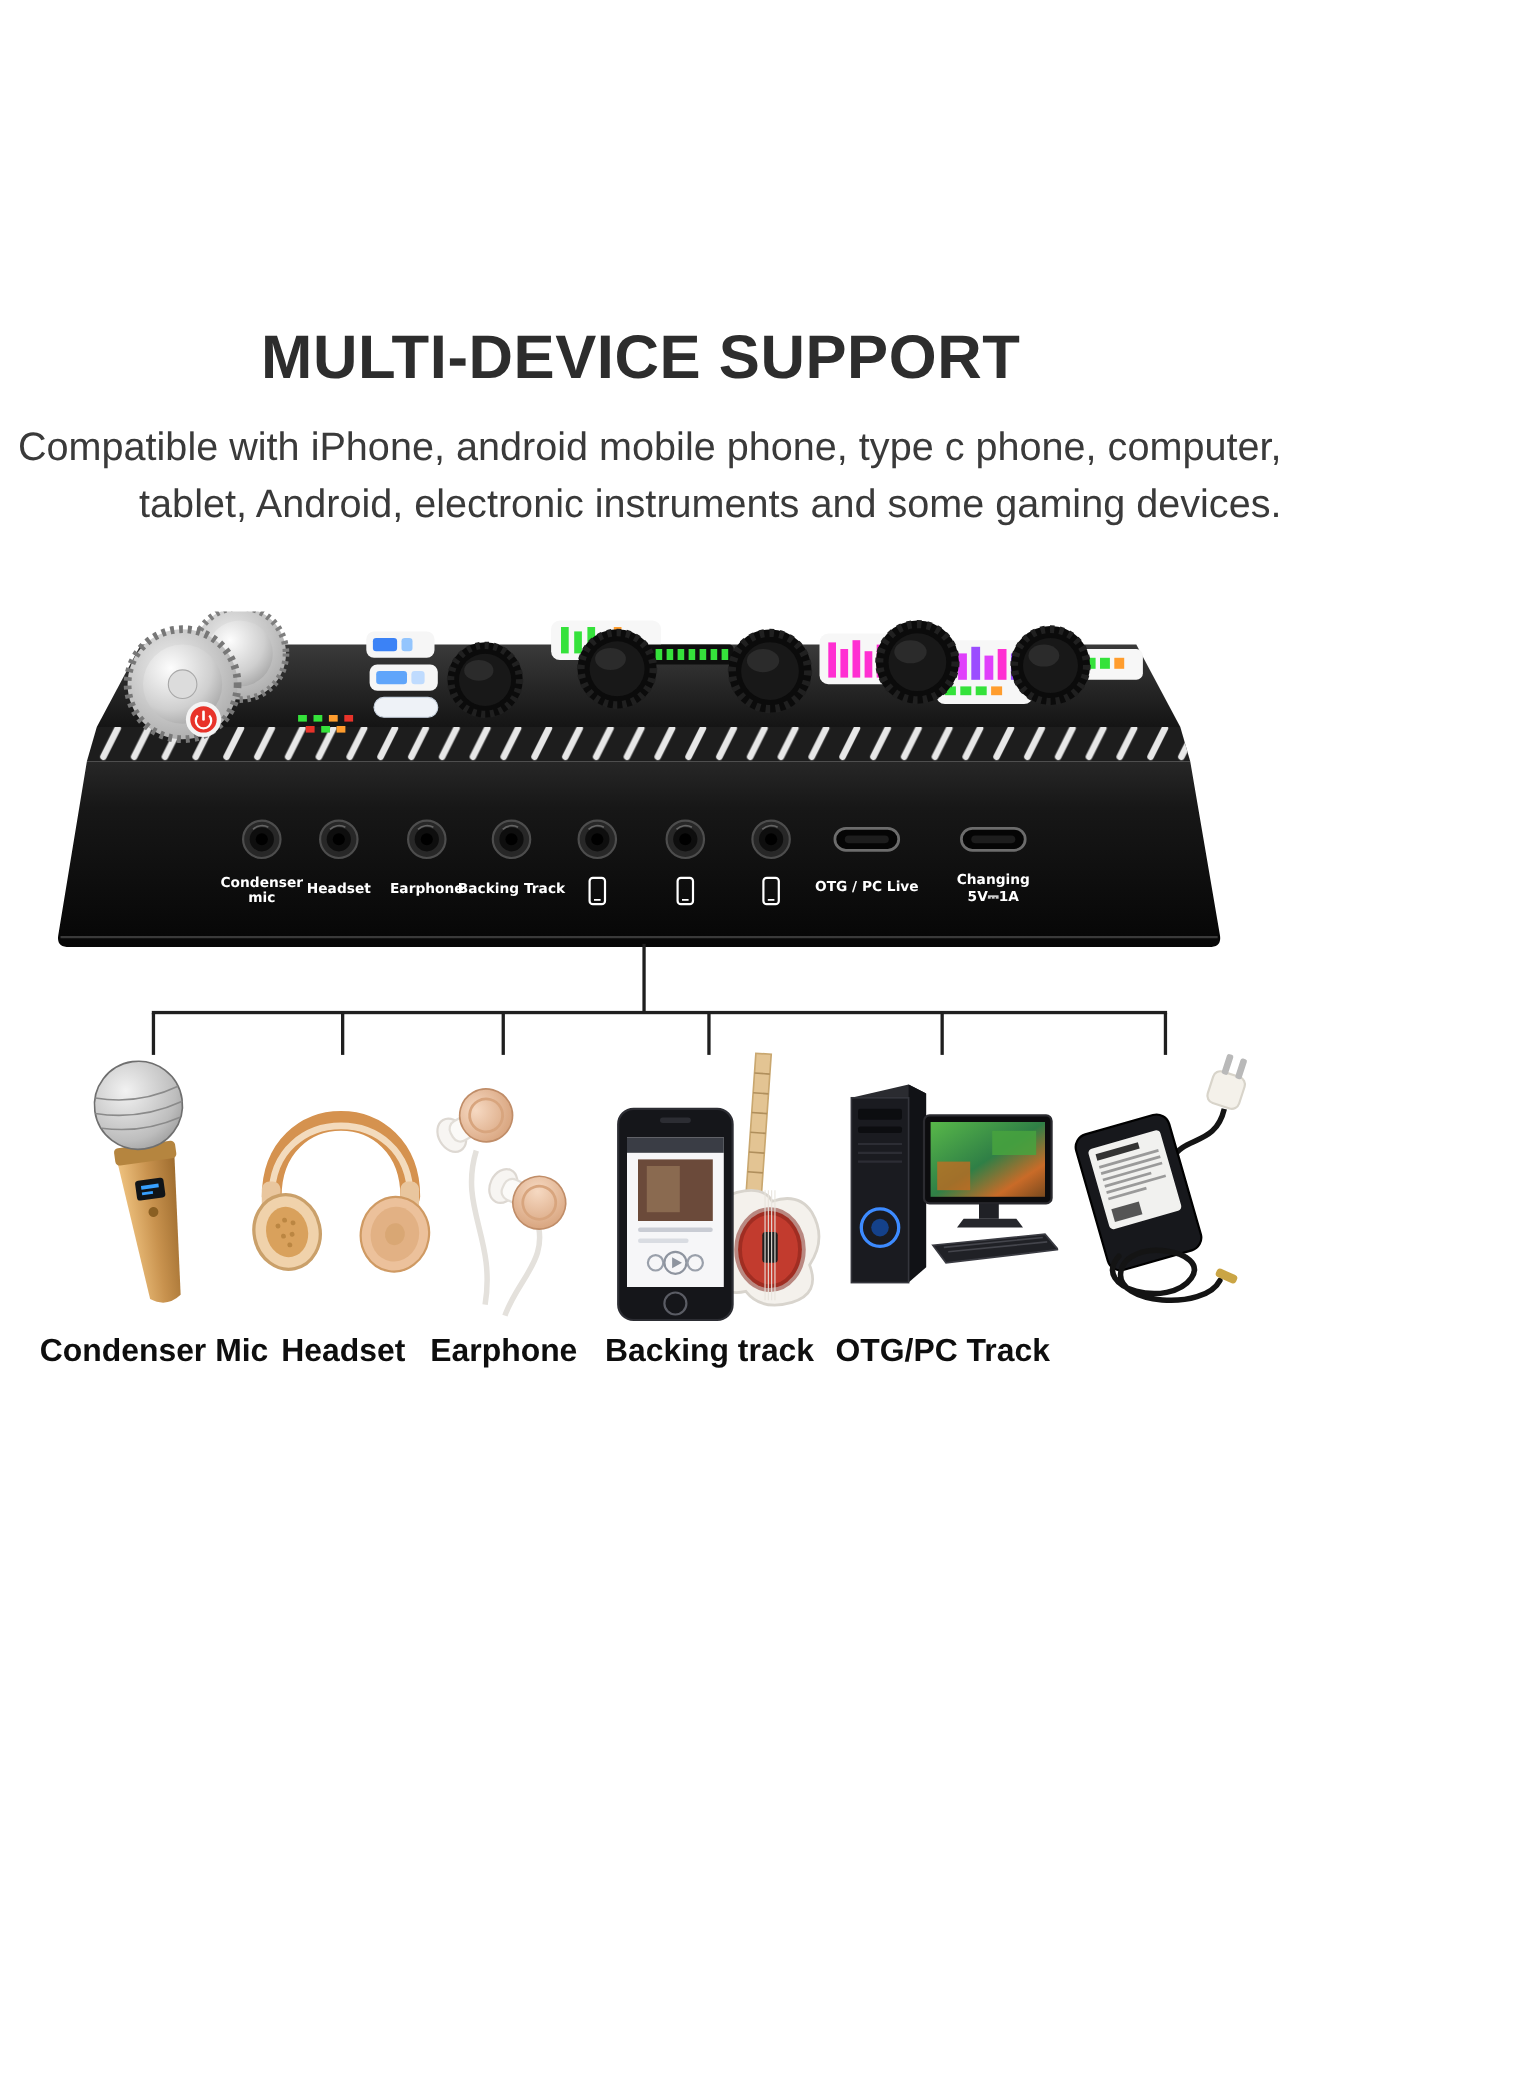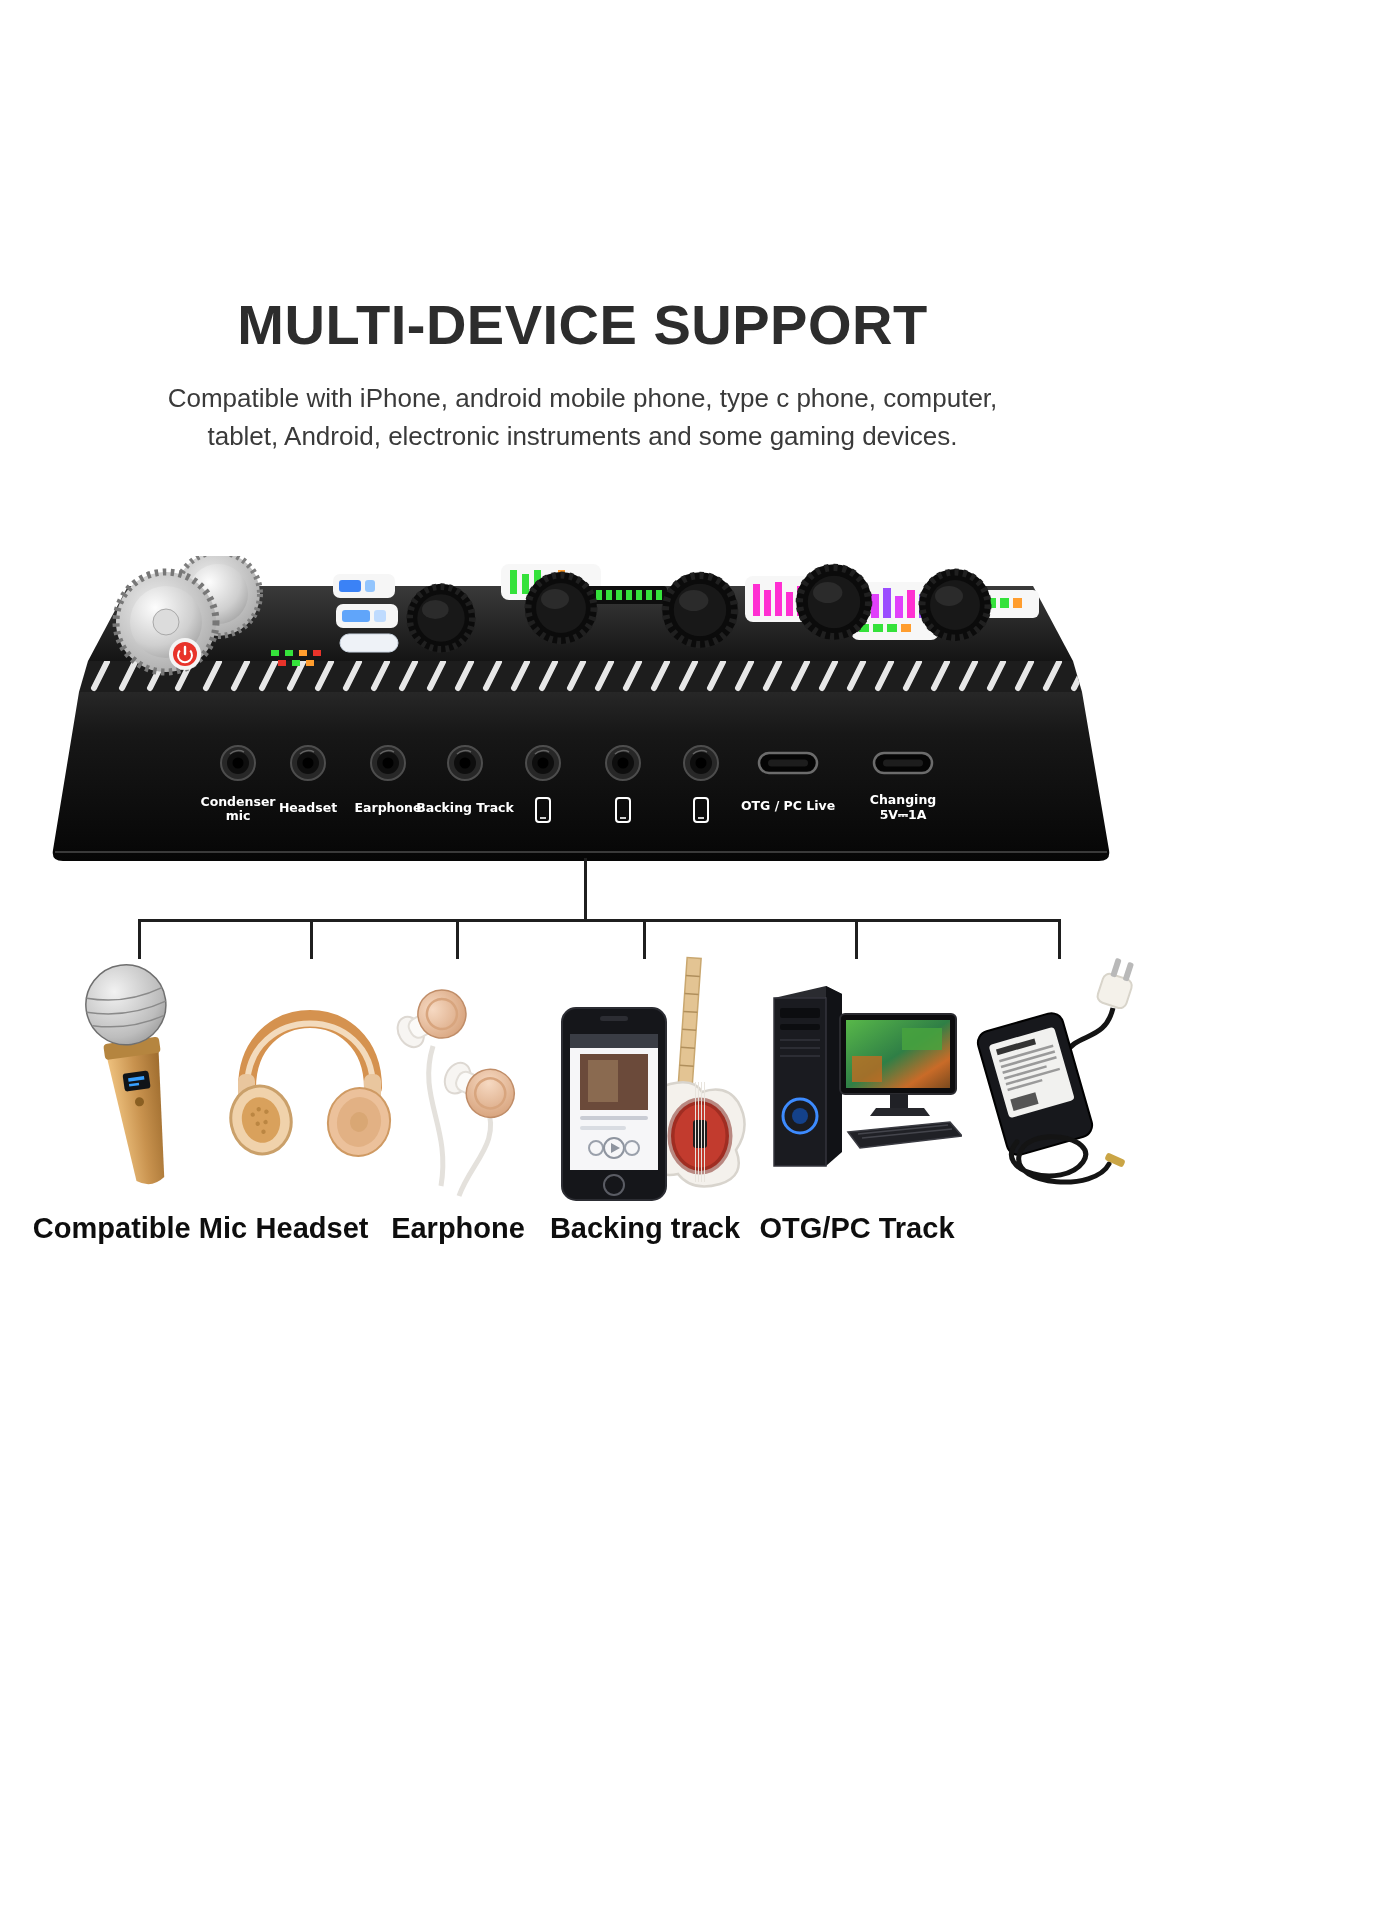--- a/index.html
+++ b/index.html
@@ -5,22 +5,22 @@
   html,body { margin:0; padding:0; background:#fff; }
   .canvas {
     position:relative; width:1400px; height:1909px; background:#ffffff;
     font-family:"Liberation Sans","DejaVu Sans",sans-serif; overflow:hidden; margin:0 auto;
   }
   .headline {
     position:absolute; top:292px; left:0; width:1165px; text-align:center;
     font-size:56px; font-weight:800; color:#2d2d2d; letter-spacing:0.5px;
   }
   .subtitle {
-    position:absolute; top:380px; left:0; width:1165px; text-align:center;
-    font-size:26px; color:#3a3a3a; line-height:1.45;
+    position:absolute; top:380px; left:0; width:1165px; text-align:right;
+    font-size:36px; color:#3a3a3a; line-height:1.45;
   }
   .mixer { position:absolute; left:33px; top:556px; width:1104px; height:331px; }
   .panel-label {
     fill:#ffffff; font-weight:bold; font-size:12.5px; text-anchor:middle;
     font-family:"DejaVu Sans","Liberation Sans",sans-serif;
   }
   .line { position:absolute; background:#1f1f1f; }
   .stem { left:584px; top:858px; width:3px; height:63px; }
   .hline { left:138px; top:919px; width:923px; height:3px; }
   .drop { top:921px; width:3px; height:38px; }
@@ -379,19 +379,19 @@
       <rect x="-28" y="-9" width="56" height="2.5" fill="#9a9a9a"></rect>
       <rect x="-28" y="-3" width="36" height="2.5" fill="#9a9a9a"></rect>
       <rect x="-28" y="8" width="26" height="12" fill="#555"></rect>
     </g>
     <g>
       <path d="M62,186 C36,216 108,234 128,206 C146,180 70,168 64,200 C58,230 140,236 154,208" stroke="#141414" stroke-width="5" fill="none" stroke-linecap="round"></path>
       <rect x="150" y="200" width="20" height="8" rx="3" fill="#caa545" transform="rotate(24 160 204)"></rect>
     </g>
   </svg>
 
-  <div class="item-label" style="left:140px">Compatible Mic</div>
+  <div class="item-label" style="left:140px">Condenser Mic</div>
   <div class="item-label" style="left:312px">Headset</div>
   <div class="item-label" style="left:458px">Earphone</div>
   <div class="item-label" style="left:645px">Backing track</div>
   <div class="item-label" style="left:857px">OTG/PC Track</div>
 
 </div>
 
 </body></html>

